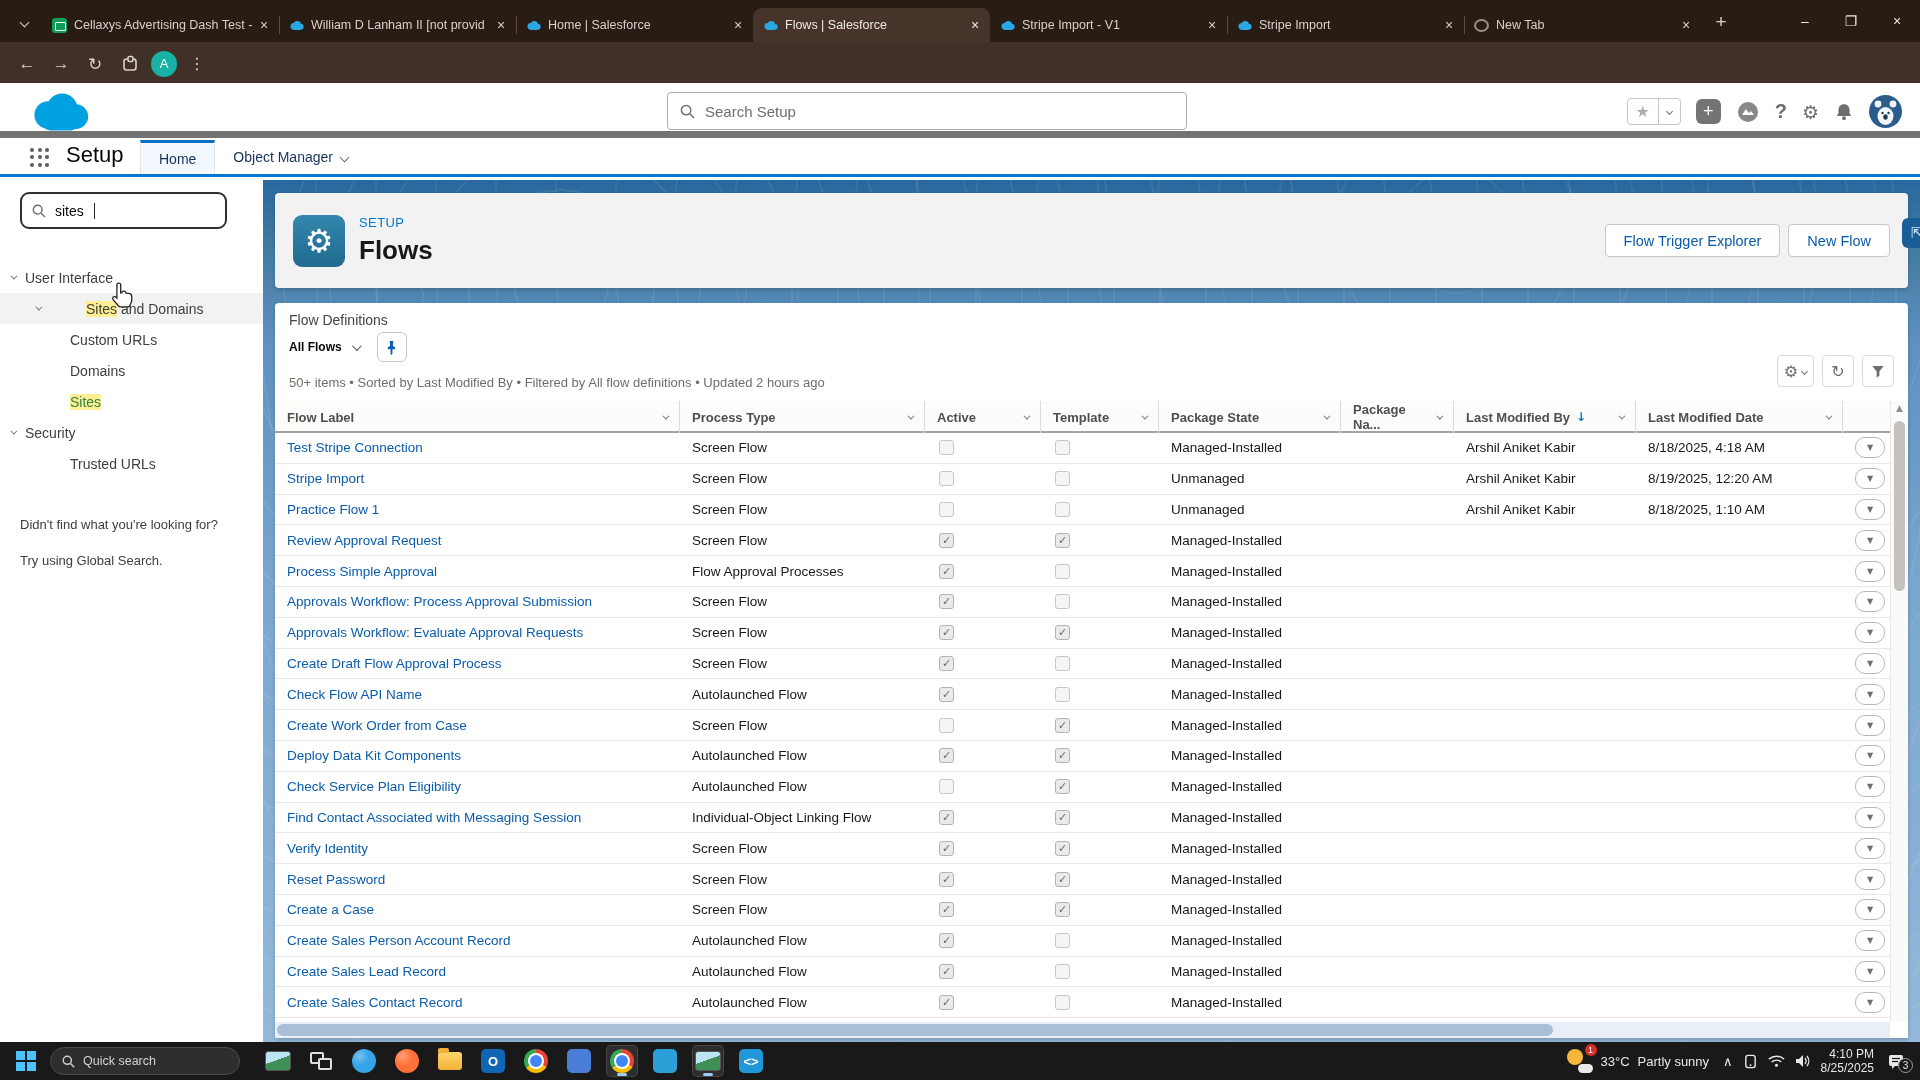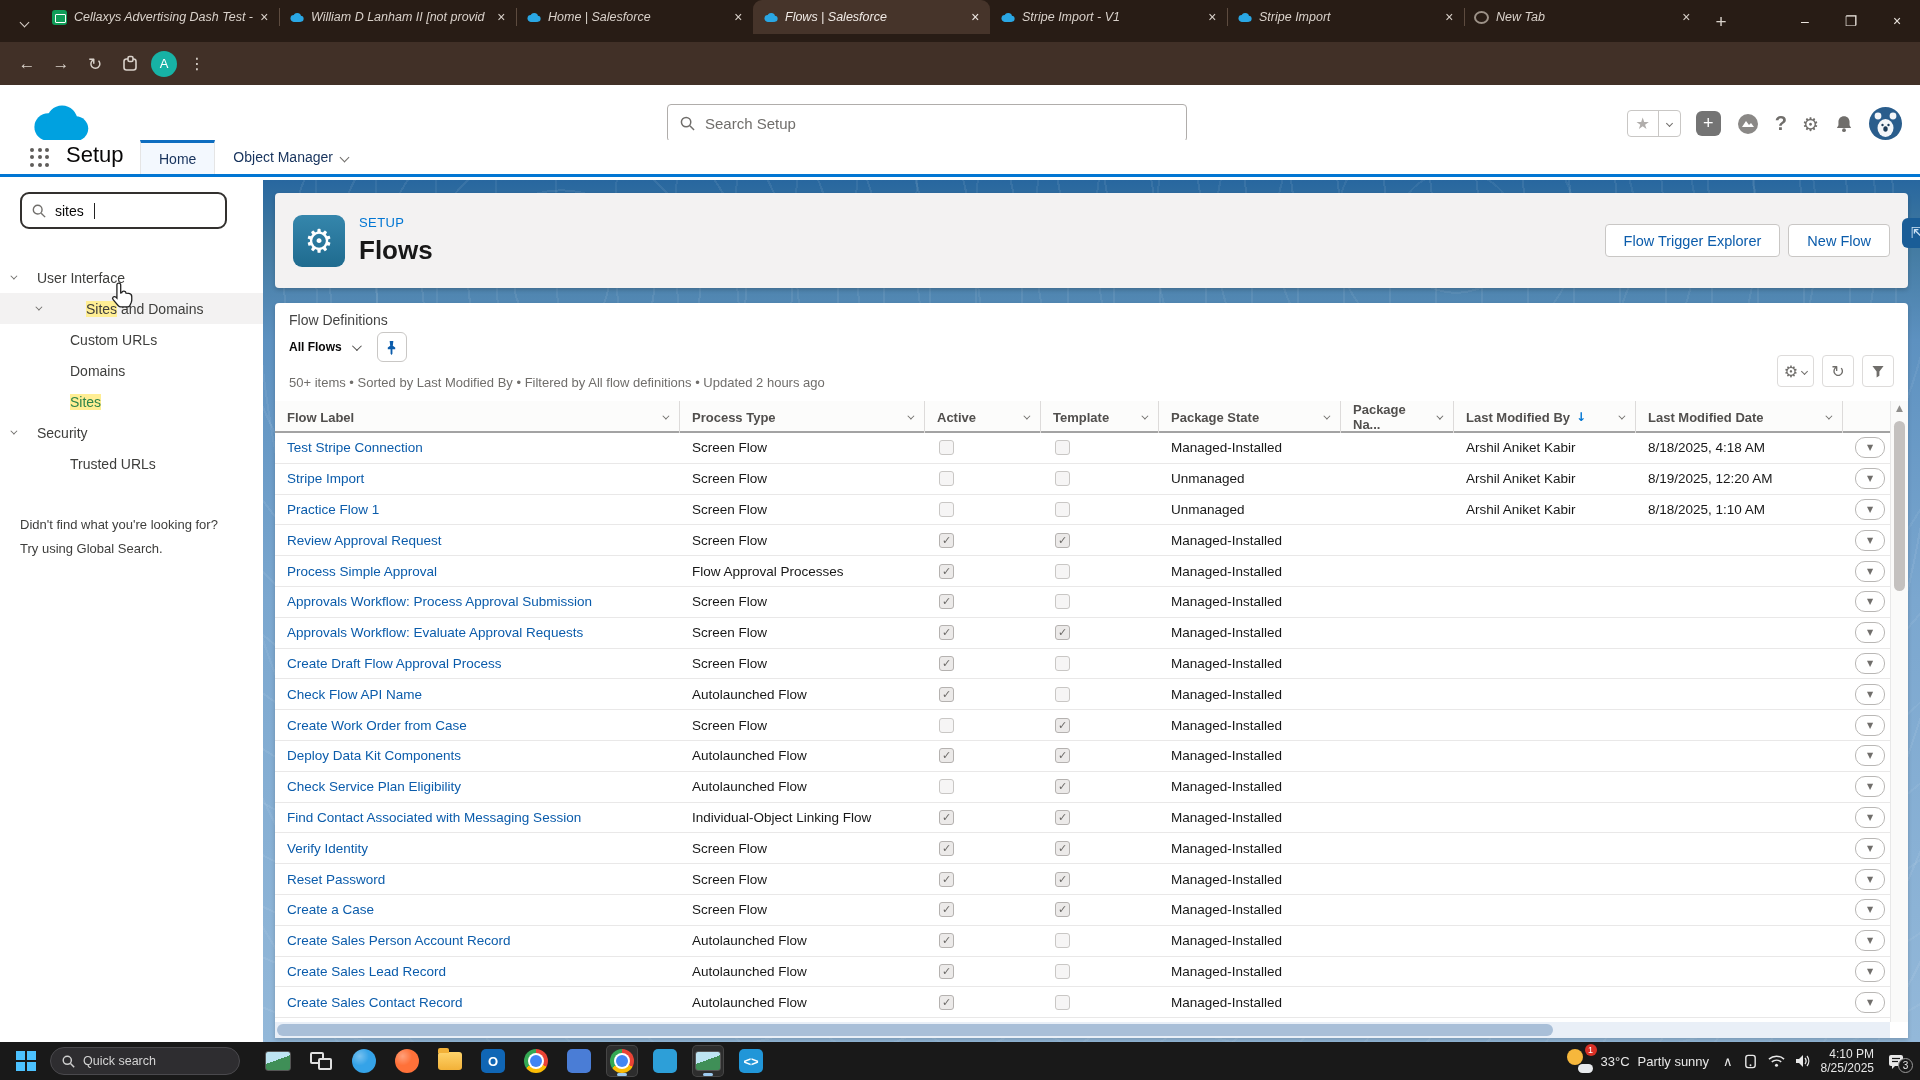--- a/index.html
+++ b/index.html
@@ -3,21 +3,21 @@
 <meta charset="utf-8">
 <style>
   * { margin:0; padding:0; box-sizing:border-box; }
   html,body { width:1920px; height:1080px; }
   body { font-family:"Liberation Sans","DejaVu Sans",sans-serif; }
   .screen { position:relative; width:1920px; height:1080px; background:#fff; overflow:hidden; }
 
   
   .tabbar { position:absolute; left:0; top:0; width:1920px; height:42px; background:#281c15; display:flex; align-items:flex-end; padding-left:6px; }
   .tab-search { width:28px; height:28px; margin:0 4px 6px 4px; border-radius:50%; display:flex; align-items:center; justify-content:center; }
-  .tabs { display:flex; align-items:flex-start; height:42px;font-style:italic; }
+  .tabs { display:flex; align-items:flex-end; height:42px; }
   .tab { width:237px; height:34px; border-radius:9px 9px 0 0; display:flex; align-items:center; padding:0 6px 0 10px; color:#d9d1ca; font-size:12.5px; position:relative; cursor:default; }
   .tab.active { background:#46342a; color:#f0eae5; }
   .tab:not(.active)+.tab:not(.active)::before { content:""; position:absolute; left:0; top:8px; height:18px; width:1px; background:#5d4b3f; }
   .tab .tab-title { flex:1; overflow:hidden; white-space:nowrap; margin-left:7px; }
   .tab .tab-close { width:18px; height:18px; border-radius:50%; display:flex; align-items:center; justify-content:center; font-size:14px; }
   .favicon { width:15px; height:15px; display:inline-flex; align-items:center; justify-content:center; flex:0 0 15px; }
   .favicon.sheets { background:#0f9d58; border-radius:3px; position:relative; }
   .favicon.sheets::after { content:""; position:absolute; left:3px; top:4px; width:9px; height:7px; border:1px solid #fff; border-radius:1px; background:linear-gradient(#0f9d58,#0f9d58) center/9px 1px no-repeat; }
   .favicon.newtab { border:2px solid #9c9187; border-radius:50%; width:13px; height:13px; }
   .newtab-btn { width:28px; height:28px; margin:0 0 6px 6px; color:#d9d1ca; font-size:19px; display:flex; align-items:center; justify-content:center; }
@@ -27,21 +27,21 @@
   .chev.small { width:5px; height:5px; }
 
   .urlbar { position:absolute; left:0; top:42px; width:1920px; height:43px; background:#413027; display:flex; align-items:center; padding:0 10px; color:#d9d1ca; }
   .navbtn { width:34px; height:34px; display:flex; align-items:center; justify-content:center; font-size:17px; }
   .omnibox { height:32px; flex:0 0 1600px; background:#54402f; border-radius:16px; margin-left:6px; display:flex; align-items:center; padding:0 10px 0 12px; }
   .omnibox .url { color:#ece5df; font-size:14px; flex:1; margin-left:10px; white-space:nowrap; overflow:hidden; }
   .toolbar-right { display:flex; align-items:center; margin-left:10px; gap:12px; }
   .profile-chip { width:26px; height:26px; border-radius:50%; background:#17b2a5; color:#fff; font-size:13px; display:flex; align-items:center; justify-content:center; }
 
   
-  .sf-header { position:absolute; left:0; top:95px; width:1920px; height:55px; background:#fff; border-bottom:2px solid #737373;border-radius:7px; }
+  .sf-header { position:absolute; left:0; top:83px; width:1920px; height:55px; background:#fff; border-bottom:7px solid #737373; }
   .sf-logo { position:absolute; left:28px; top:9px; }
   .sf-search { position:absolute; left:667px; top:9px; width:520px; height:38px; border:1px solid #b0adab; border-radius:4px; display:flex; align-items:center; padding:0 12px; color:#706e6b; font-size:15px; background:#fff; }
   .sf-search span { margin-left:10px; }
   .hdr-icons { position:absolute; right:18px; top:12px; display:flex; align-items:center; gap:15px; color:#706e6b; }
   .fav-group { display:flex; border:1px solid #c9c7c5; border-radius:4px; overflow:hidden; height:27px; }
   .fav-group>span { display:flex; align-items:center; justify-content:center; }
   .fav-star { width:30px; color:#b0adab; font-size:16px; }
   .fav-caret { width:22px; border-left:1px solid #c9c7c5; color:#706e6b; }
   .plusbox { width:25px; height:25px; background:#747474; border-radius:6px; color:#fff; font-size:18px; display:flex; align-items:center; justify-content:center; }
   .hdr-glyph { font-size:19px; font-family:"DejaVu Sans",sans-serif; }
@@ -60,21 +60,21 @@
   
   .content { position:absolute; left:0; top:180px; width:1920px; height:862px; display:flex; }
 
   
   .sidebar { width:263px; background:#fff; position:relative; flex:0 0 263px; }
   .quickfind { position:absolute; left:20px; top:12px; width:207px; height:37px; border:2px solid #32302e; border-radius:9px; display:flex; align-items:center; padding:0 10px; }
   .quickfind input { border:none; outline:none; font-size:14px; color:#080707; width:120px; margin-left:9px; font-family:inherit; background:transparent; }
   .caret-line { width:1px; height:16px; background:#222; margin-left:-118px; position:relative; left:37px; }
   .tree { position:absolute; left:0; top:82px; width:263px; }
   .tree-row { height:31px; display:flex; align-items:center; font-size:14px; color:#3e3e3c; position:relative; }
-  .tree-row.lvl0 { padding-left:10px;gap:12px; }
+  .tree-row.lvl0 { padding-left:10px; }
   .tree-row.lvl1 { padding-left:35px;gap:36px; }
   .tree-row.lvl2 { padding-left:70px; }
   .tree-row.hov { background:#f3f2f2; }
   .tree-row .chev { color:#706e6b; margin-right:10px; transform:rotate(45deg) translateY(-2px); }
   .mark { background:#ffee94; }
   .tree-row .current { color:#2e844a; }
   .notfound { position:absolute; left:20px; top:336px; font-size:13px; color:#3e3e3c; line-height:17px; width:200px; }
 
   
   .main { flex:1; position:relative; overflow:hidden;
@@ -364,21 +364,21 @@
           <div class="tree-row lvl0">
             <span class="chev small"></span>
             <span>Security</span>
           </div>
           <div class="tree-row lvl2">
             <span>Trusted URLs</span>
           </div>
         </div>
       <div class="notfound">
         <div>Didn't find what you're looking for?</div>
-        <div style="margin-top:7px">Try using Global Search.</div>
+        <div style="margin-top:19px">Try using Global Search.</div>
       </div>
     </aside>
 
     <main class="main">
       <div class="header-card">
         <div class="setup-tile">⚙</div>
         <div class="ph-text">
           <div class="eyebrow">SETUP</div>
           <div class="page-title">Flows</div>
         </div>

